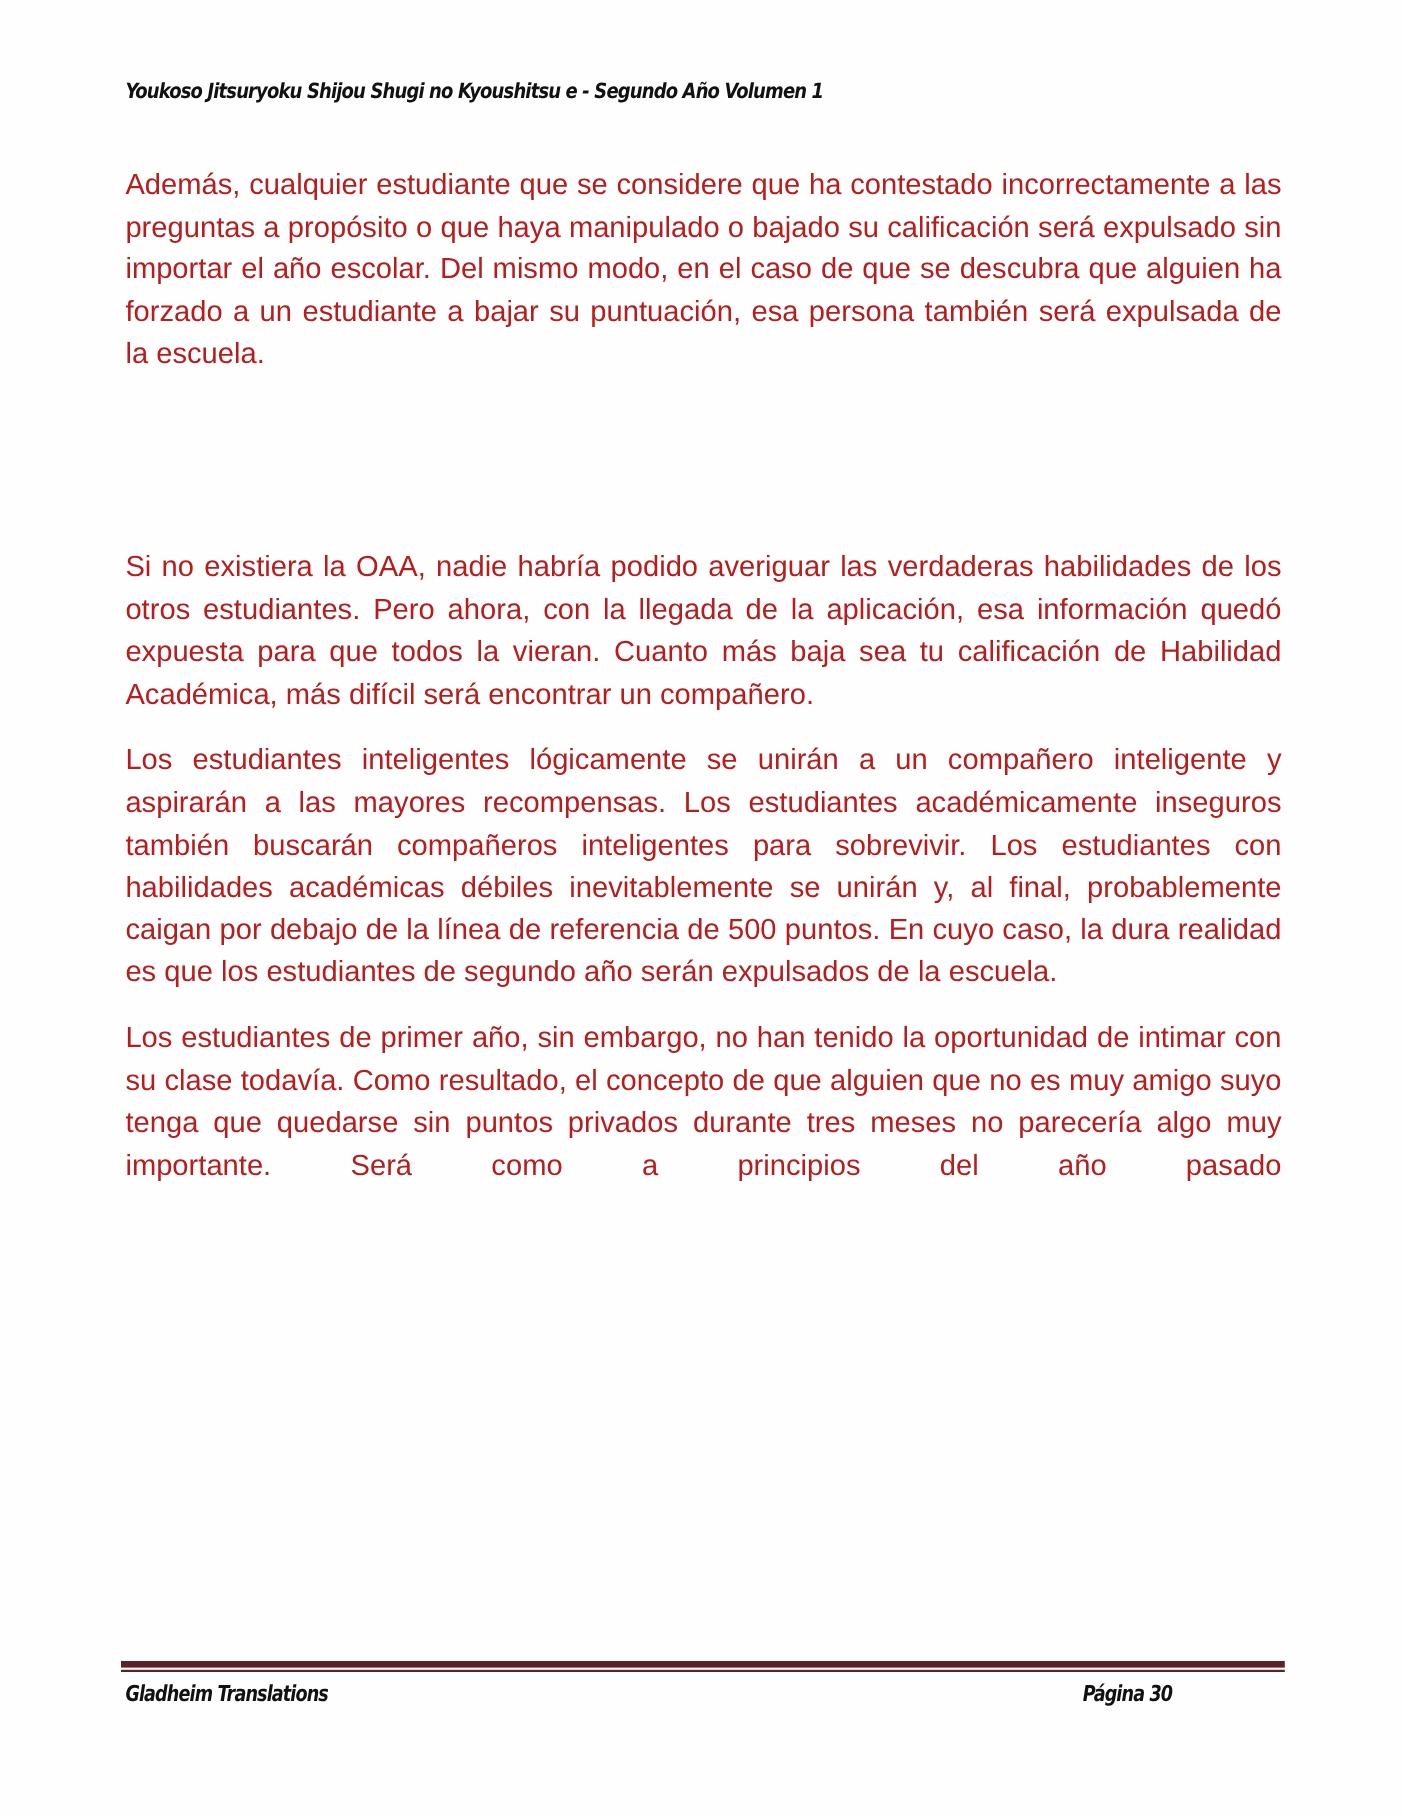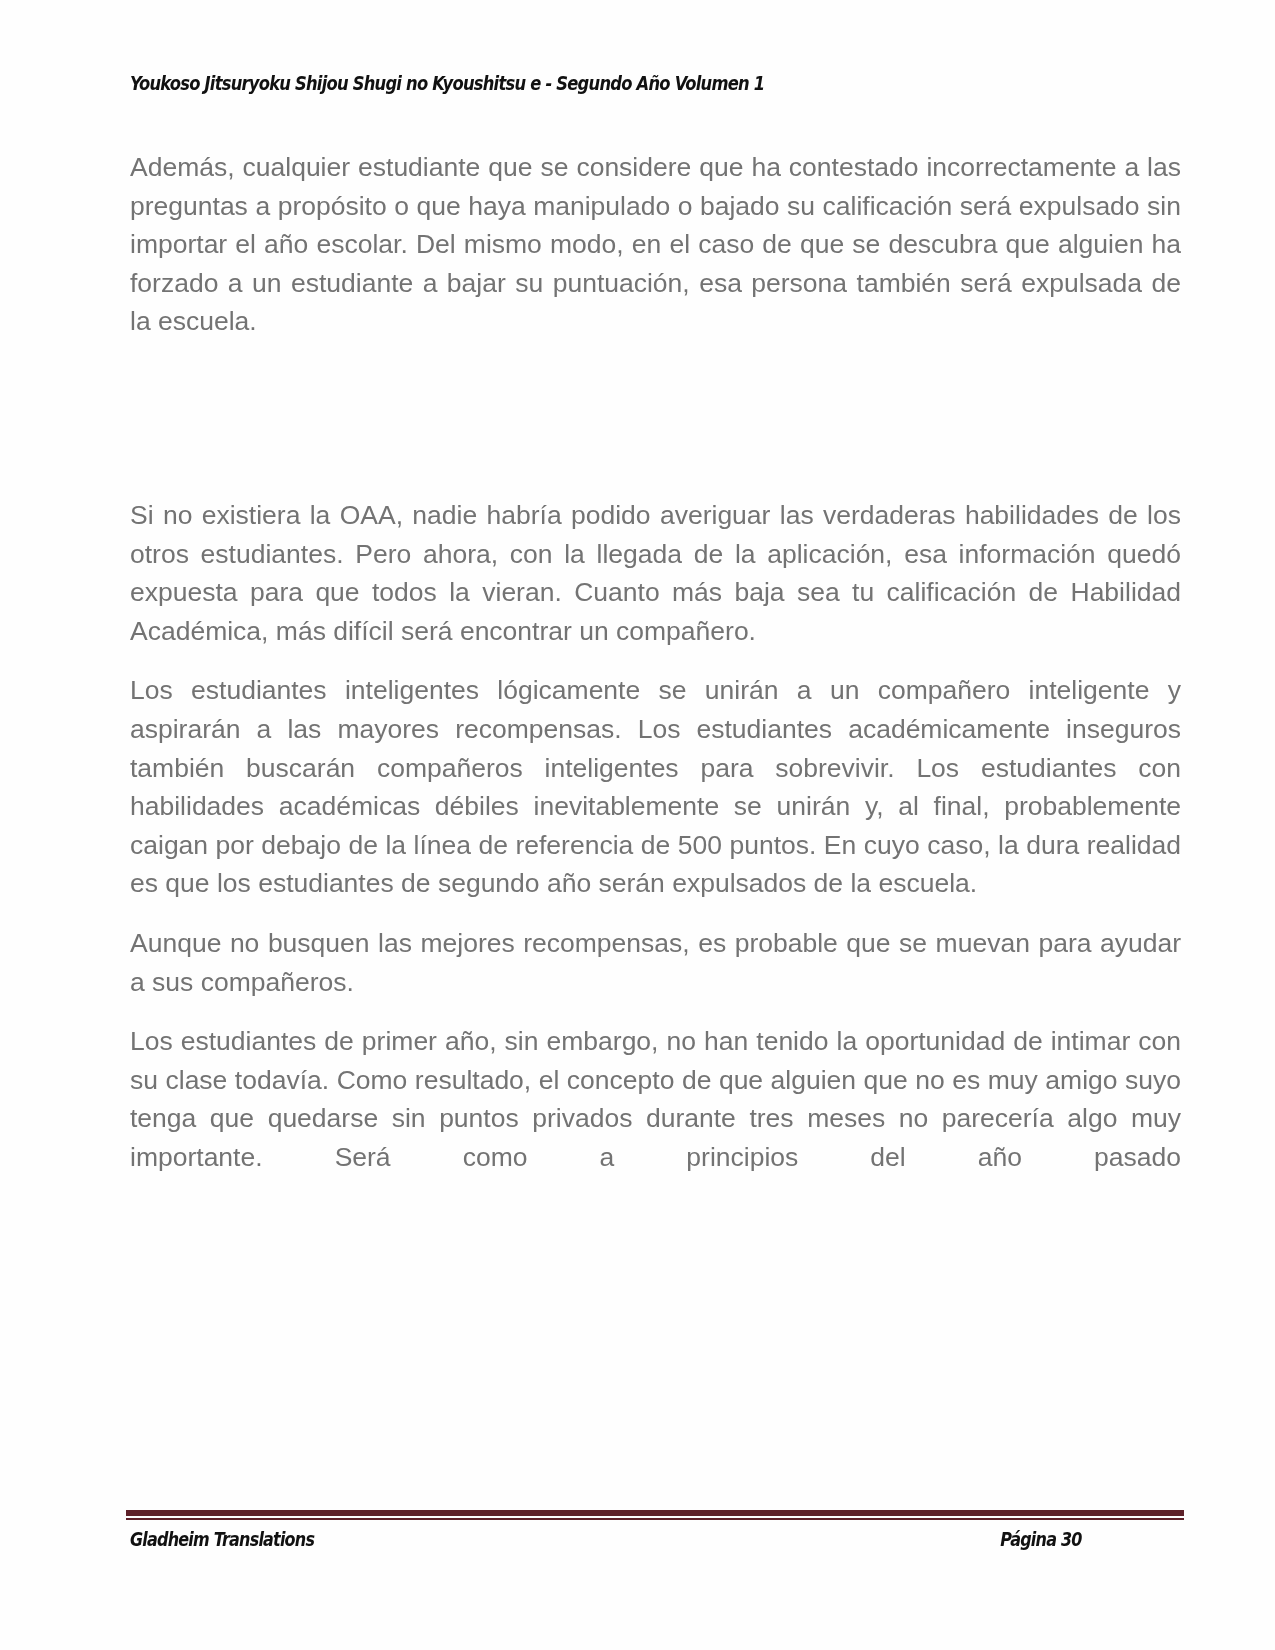--- a/index.html
+++ b/index.html
@@ -1,27 +1,27 @@
 <!DOCTYPE html>
 <html><head>
 <meta charset="utf-8">
 <style>
   html, body { margin: 0; padding: 0; background: #fefefe; }
   body { width: 1275px; height: 1650px; position: relative; overflow: hidden; }
-  .page { position: absolute; left: 16px; top: 0; width: 1174px; height: 1650px; background: #fefefe; }
+  .page { position: absolute; left: 0; top: 0; width: 1174px; height: 1650px; background: #fefefe; }
   .running-header {
     position: absolute; left: 114px; top: 72px;
     font-family: "DejaVu Sans", sans-serif; font-weight: bold; font-style: italic;
     font-size: 19px; letter-spacing: -0.9px; color: #111;
     transform: scaleX(0.86); transform-origin: left center; white-space: nowrap;
   }
   .body-text {
     position: absolute; left: 114px; top: 148px; width: 1051px;
     font-family: "Liberation Sans", sans-serif; font-size: 26.5px; line-height: 38.6px;
-    color: #737373; text-align: justify;
+    color: #b91c1c; text-align: justify;
   }
   .body-text p { margin: 0 0 21px 0; }
   .gap { height: 134px; }
   .body-text p.indent { text-indent: 99px; }
   .body-text p.last { text-align-last: justify; margin-bottom: 0; }
   .footer-rule-thick {
     position: absolute; left: 110px; top: 1510px; width: 1058px; height: 6px; background: #5e2129;
   }
   .footer-rule-thin {
     position: absolute; left: 110px; top: 1518px; width: 1058px; height: 2px; background: #5e2129;
@@ -38,21 +38,20 @@
 <body>
 
 <div class="page">
   <div class="running-header">Youkoso Jitsuryoku Shijou Shugi no Kyoushitsu e - Segundo Año Volumen 1</div>
 
   <div class="body-text">
     <p>Además, cualquier estudiante que se considere que ha contestado incorrectamente a las preguntas a propósito o que haya manipulado o bajado su calificación será expulsado sin importar el año escolar. Del mismo modo, en el caso de que se descubra que alguien ha forzado a un estudiante a bajar su puntuación, esa persona también será expulsada de la escuela.</p>
     <div class="gap"></div>
     <p>Si no existiera la OAA, nadie habría podido averiguar las verdaderas habilidades de los otros estudiantes. Pero ahora, con la llegada de la aplicación, esa información quedó expuesta para que todos la vieran. Cuanto más baja sea tu calificación de Habilidad Académica, más difícil será encontrar un compañero.</p>
     <p>Los estudiantes inteligentes lógicamente se unirán a un compañero inteligente y aspirarán a las mayores recompensas. Los estudiantes académicamente inseguros también buscarán compañeros inteligentes para sobrevivir. Los estudiantes con habilidades académicas débiles inevitablemente se unirán y, al final, probablemente caigan por debajo de la línea de referencia de 500 puntos. En cuyo caso, la dura realidad es que los estudiantes de segundo año serán expulsados de la escuela.</p>
-    <p>Aunque no busquen las mejores recompensas, es probable que se muevan para ayudar a sus compañeros.</p>
     <p class="last">Los estudiantes de primer año, sin embargo, no han tenido la oportunidad de intimar con su clase todavía. Como resultado, el concepto de que alguien que no es muy amigo suyo tenga que quedarse sin puntos privados durante tres meses no parecería algo muy importante. Será como a principios del año pasado</p>
   </div>
 
   <div class="footer-rule-thick"></div>
   <div class="footer-rule-thin"></div>
   <div class="footer-left">Gladheim Translations</div>
   <div class="footer-right">Página 30</div>
 </div>
 
 </body></html>

